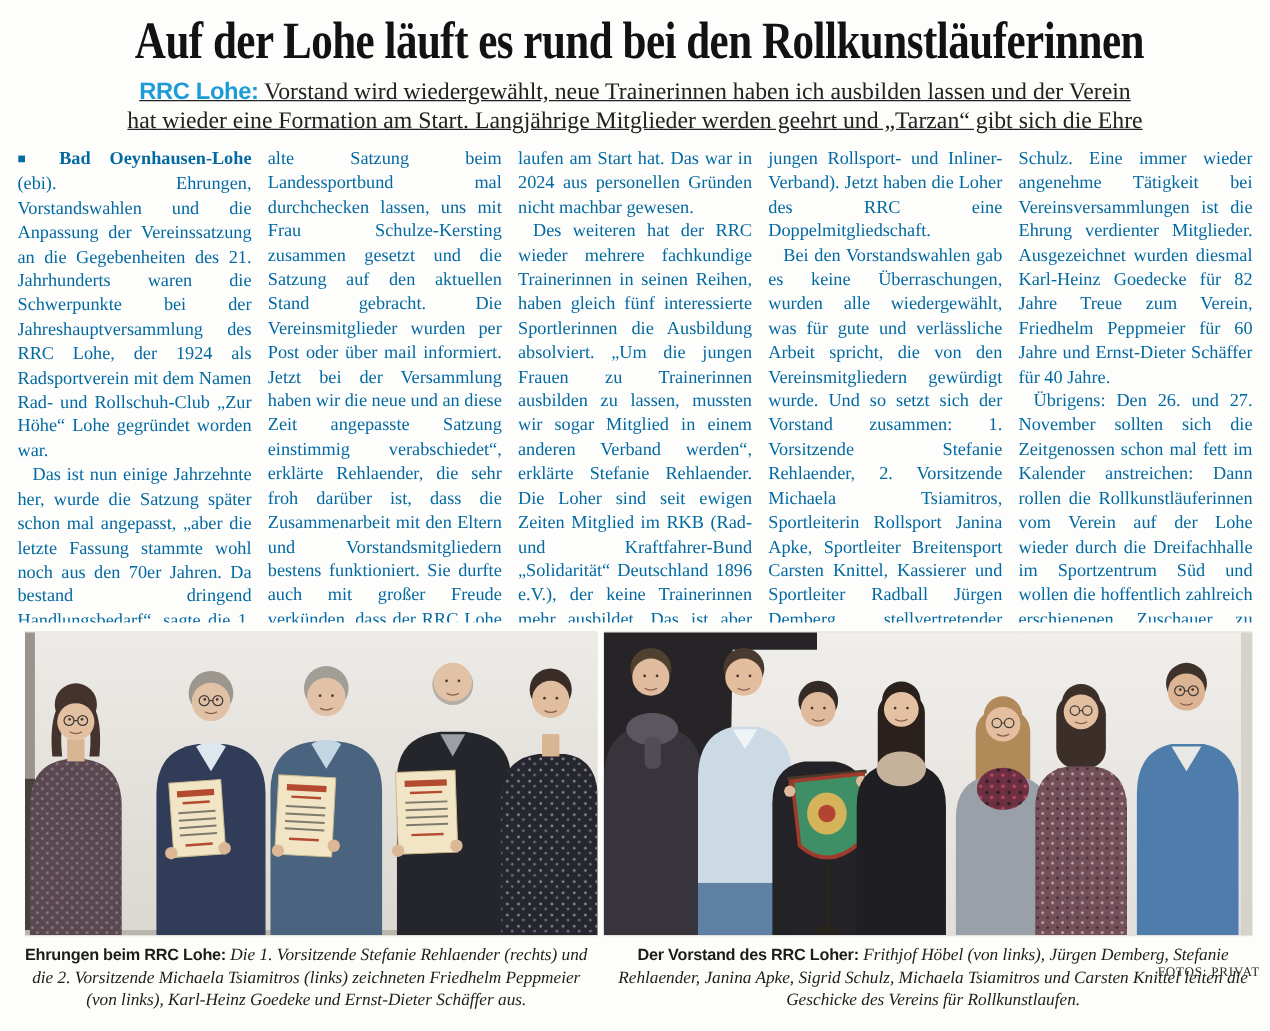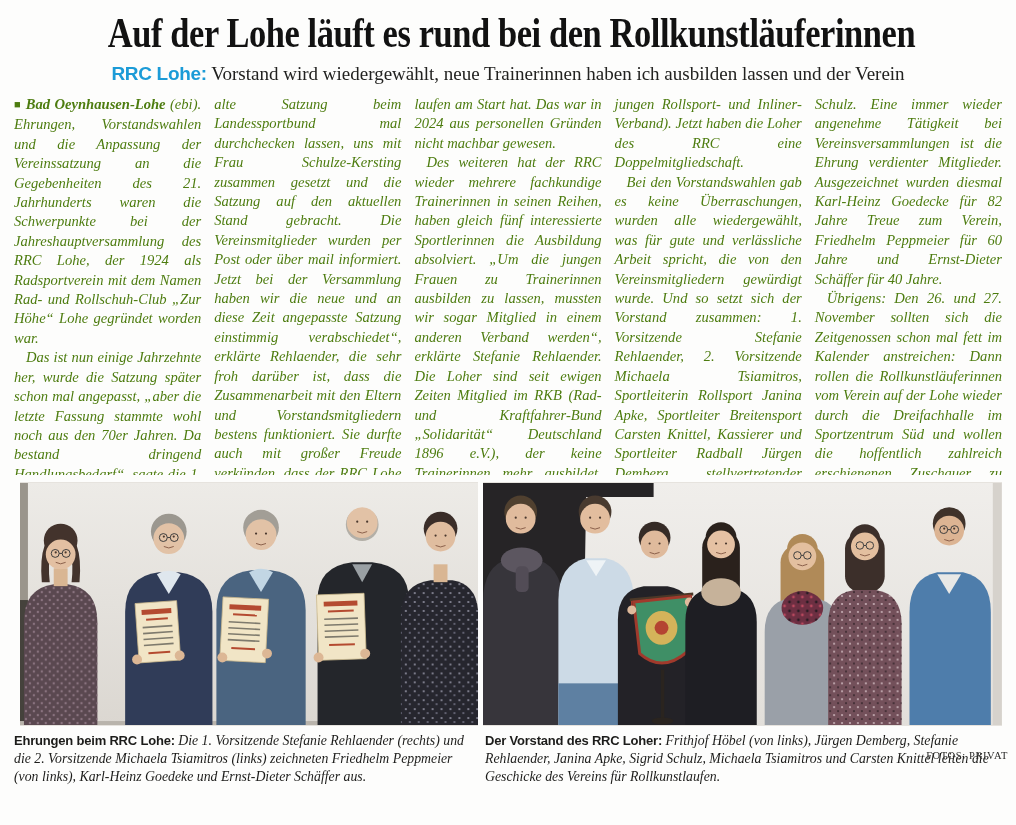--- a/index.html
+++ b/index.html
@@ -23,43 +23,43 @@
     transform:scaleX(0.82);
     transform-origin:50% 50%;
     white-space:nowrap;
   }
   .subhead{
     margin:6px 60px 0;
     text-align:center;
     font-size:19px;
     line-height:23px;
     color:#222220;
+    text-decoration:underline;
   }
   .subhead .lead{
     font-family:"Liberation Sans", sans-serif;
     font-weight:bold;
     color:#1b9bd7;
     letter-spacing:-0.3px;
   }
   
   .columns{
     display:flex;
     gap:13px;
     margin:10px 14px 0;
     height:380px;
     overflow:hidden;
   }
   .col{
     flex:1 1 0;
     text-align:justify;
     font-size:14.6px;
     line-height:19.4px;
-    color:#4d7c0f;
+    color:#0369a1;
     hyphens:none;
-    font-style:italic;
   }
   .para{margin:0;}
   .para.indent{text-indent:12px;}
   .sq{font-size:11px;position:relative;top:-1px;}
   .dateline{font-weight:bold;}
   
   .photos{
     display:flex;
     gap:5px;
     margin:7px 14px 0 20px;
@@ -68,20 +68,21 @@
   
   .captions{
     display:flex;
     gap:9px;
     margin:6px 14px 0;
   }
   .cap{
     font-size:13.8px;
     line-height:18px;
     color:#1c1c1a;
+    text-align:center;
   }
   .cap.left{width:462px;flex:0 0 auto;}
   .cap.right{width:523px;flex:0 0 auto;position:relative;}
   .cap-lead{
     font-family:"Liberation Sans", sans-serif;
     font-weight:bold;
     font-style:normal;
     font-size:13px;
     letter-spacing:-0.2px;
   }
@@ -98,20 +99,21 @@
 </head>
 <body>
 
 <div class="page">
 
   <h1 class="headline">Auf der Lohe läuft es rund bei den Rollkunstläuferinnen</h1>
 
   <div class="subhead">
     <span class="lead">RRC Lohe:</span>
     <span>Vorstand wird wiedergewählt, neue Trainerinnen haben ich ausbilden lassen und der Verein</span><br>
+    <span>hat wieder eine Formation am Start. Langjährige Mitglieder werden geehrt und „Tarzan“ gibt sich die Ehre</span>
   </div>
 
   <div class="columns">
     <div class="col">
       <p class="para">
         <span class="sq">■</span>
         <span class="dateline">Bad Oeynhausen-Lohe</span>
         <span>(ebi). Ehrungen, Vorstandswahlen und die Anpassung der Vereinssatzung an die Gegebenheiten des 21. Jahrhunderts waren die Schwerpunkte bei der Jahreshauptversammlung des RRC Lohe, der 1924 als Radsportverein mit dem Namen Rad- und Rollschuh-Club „Zur Höhe“ Lohe gegründet worden war.</span>
       </p>
       <p class="para indent">Das ist nun einige Jahrzehnte her, wurde die Satzung später schon mal angepasst, „aber die letzte Fassung stammte wohl noch aus den 70er Jahren. Da bestand dringend Handlungsbedarf“, sagte die 1. Vorsitzende Stefanie Rehlaender. „Wir haben die</p>

